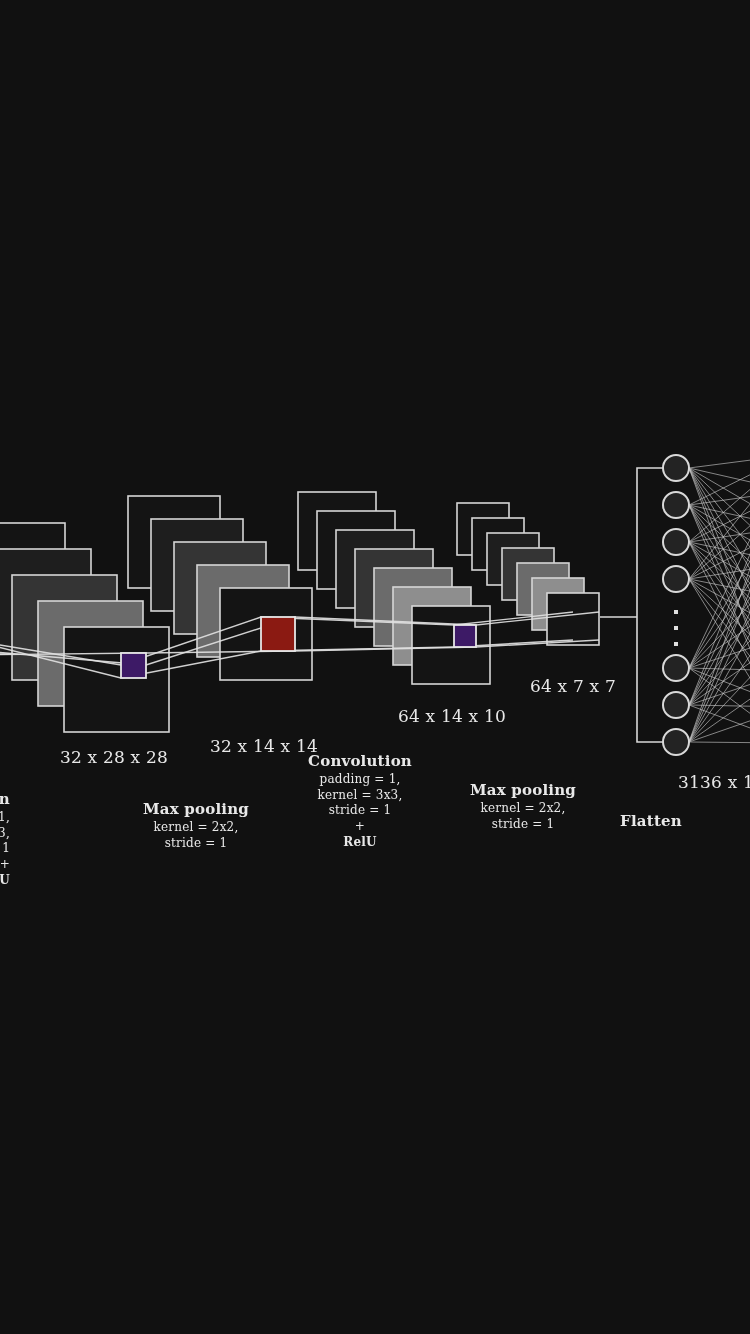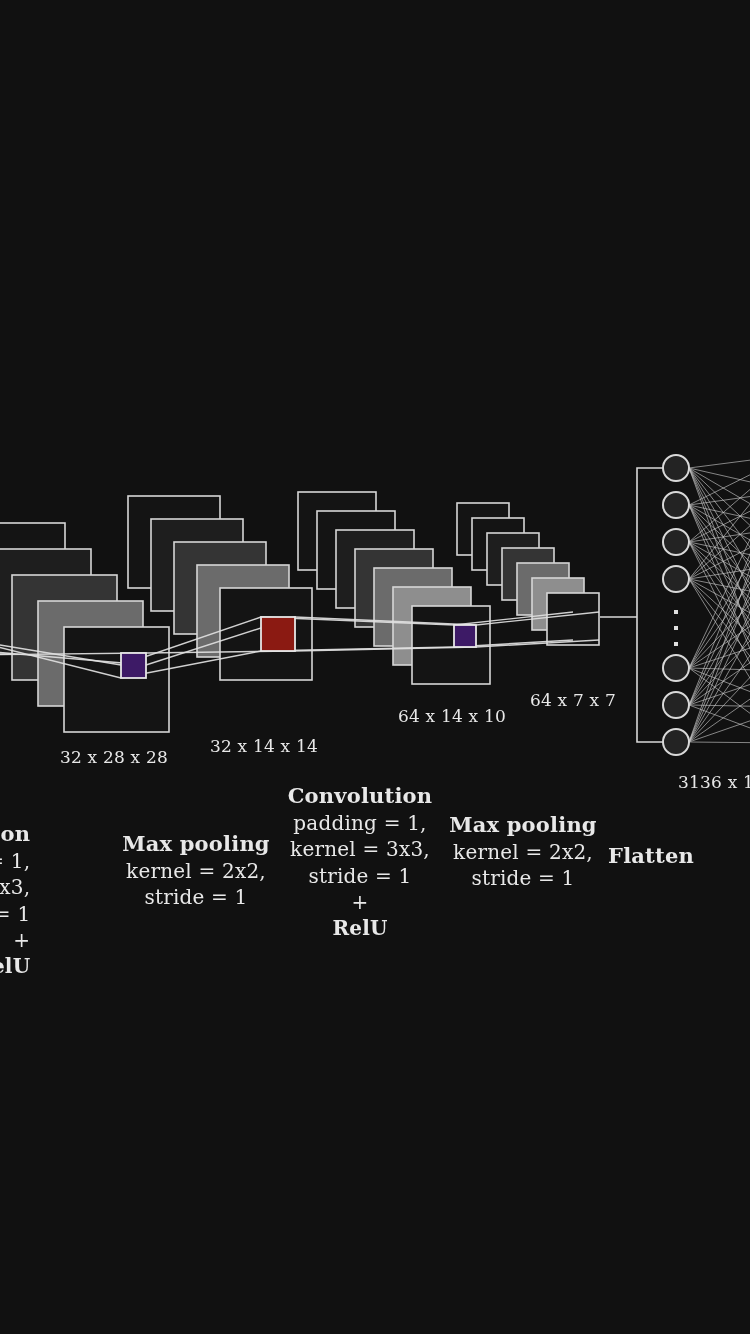--- a/index.html
+++ b/index.html
@@ -14,22 +14,22 @@
   #diagram{position:absolute;left:0;top:0;width:750px;height:1334px;}
   .lbl{
     position:absolute;
     color:#e8e8e8;
     font-family:"DejaVu Serif","Liberation Serif",serif;
     white-space:nowrap;
     line-height:1.32;
     letter-spacing:0.2px;
   }
   .dim-label{font-size:17px;}
-  .op-title{font-size:21px;font-weight:bold;margin-top:30px;}
-  .op-line{font-size:20px;}
+  .op-title{font-size:15px;font-weight:bold;}
+  .op-line{font-size:12px;}
   .op-block{position:absolute;text-align:center;}
   .op-block .op-title{display:block;}
   .op-block .op-line{display:block;}
   .clip-left{text-align:right;}
 </style>
 </head>
 <body>
 
 <div id="stage">
 
@@ -161,21 +161,21 @@
         <rect x="674" y="610" width="4" height="4" fill="#e0e0e0"></rect>
         <rect x="674" y="626" width="4" height="4" fill="#e0e0e0"></rect>
         <rect x="674" y="642" width="4" height="4" fill="#e0e0e0"></rect>
       </g>
   </svg>
 
   <div id="labels-layer">
       <div class="lbl dim-label" style="left: 114px; top: 757px; transform: translate(-50%, -50%);">32 x 28 x 28</div>
       <div class="lbl dim-label" style="left: 264px; top: 708px; transform: translate(-50%, -50%); margin-top: 38px;">32 x 14 x 14</div>
       <div class="lbl dim-label" style="left: 452px; top: 716px; transform: translate(-50%, -50%);">64 x 14 x 10</div>
-      <div class="lbl dim-label" style="left: 573px; top: 700px; transform: translate(-50%, -50%);">64 x 7 x 7</div>
+      <div class="lbl dim-label" style="left: 573px; top: 686px; transform: translate(-50%, -50%);">64 x 7 x 7</div>
       <div class="lbl dim-label" style="left: 716px; top: 782px; transform: translate(-50%, -50%);">3136 x 1</div>
       <div class="lbl op-block clip-left" style="left: -42px; top: 790px; transform: translate(-50%, 0px);">
         <span class="op-title">Convolution</span>
         <span class="op-line">padding = 1,</span>
         <span class="op-line">kernel = 3x3,</span>
         <span class="op-line">stride = 1</span>
         <span class="op-line">+</span>
         <span class="op-line" style="font-weight: bold;">RelU</span>
       </div>
       <div class="lbl op-block" style="left: 196px; top: 800px; transform: translate(-50%, 0px);">

